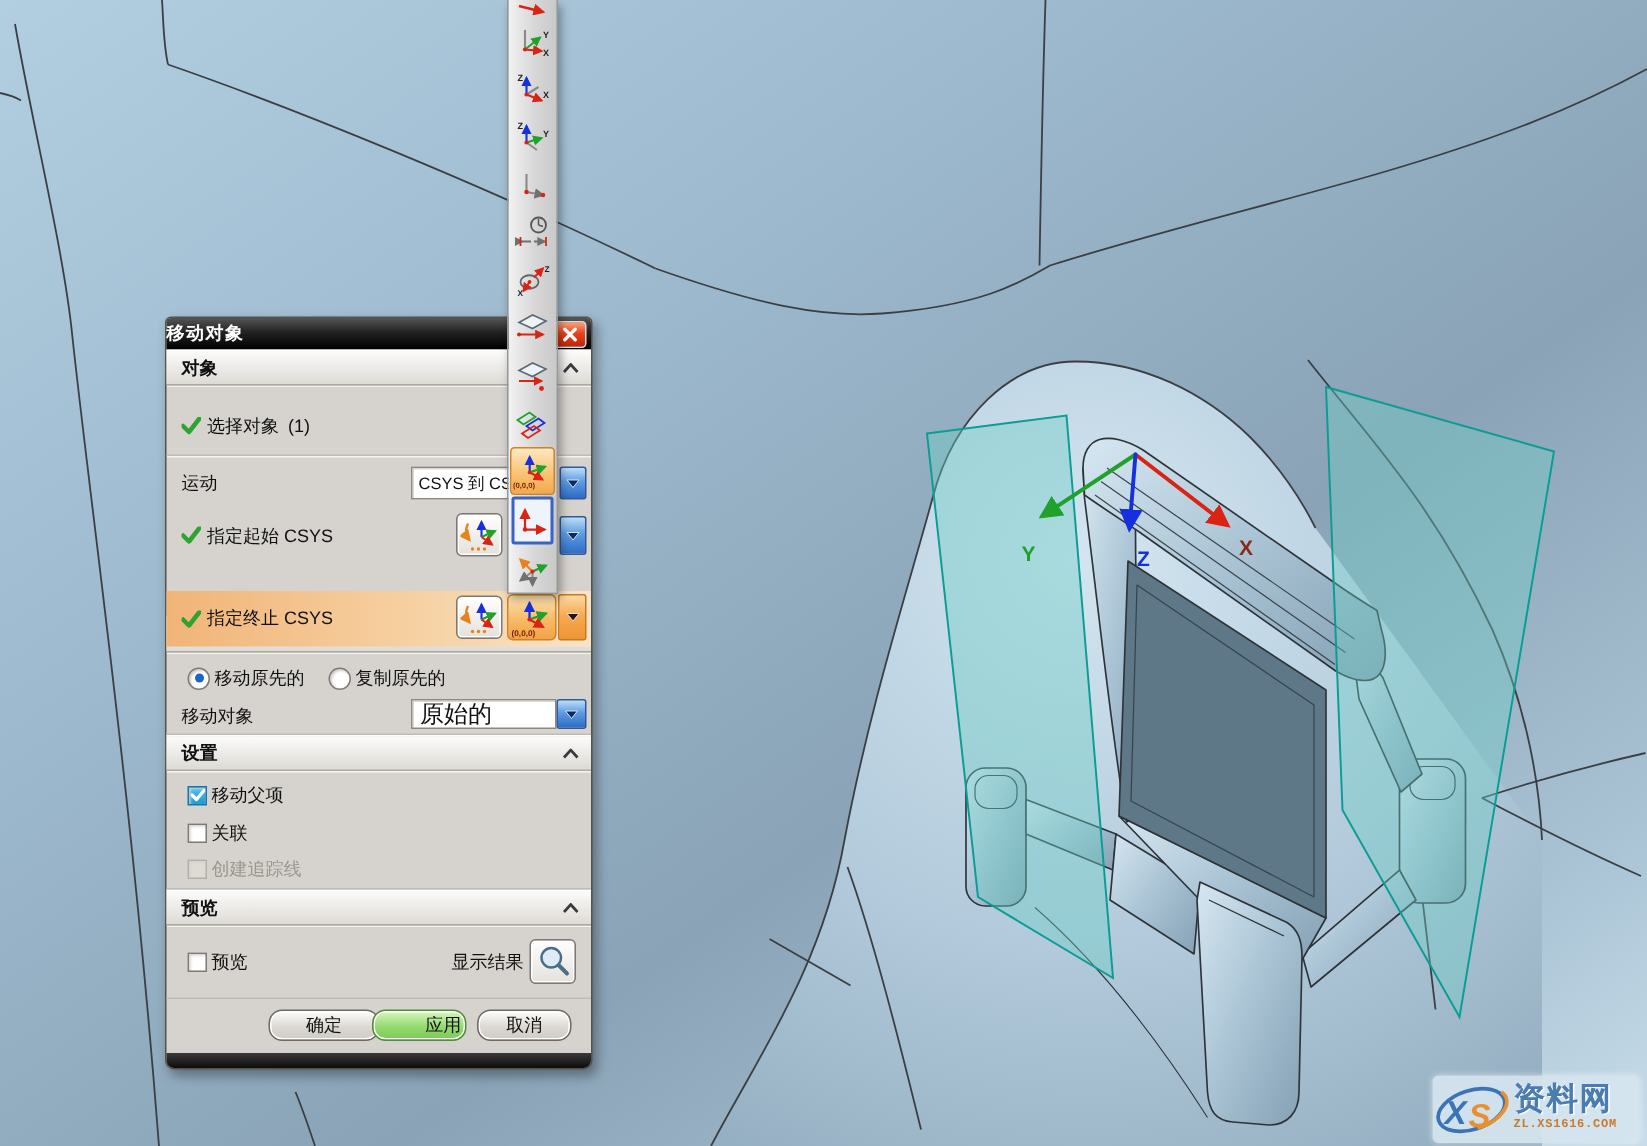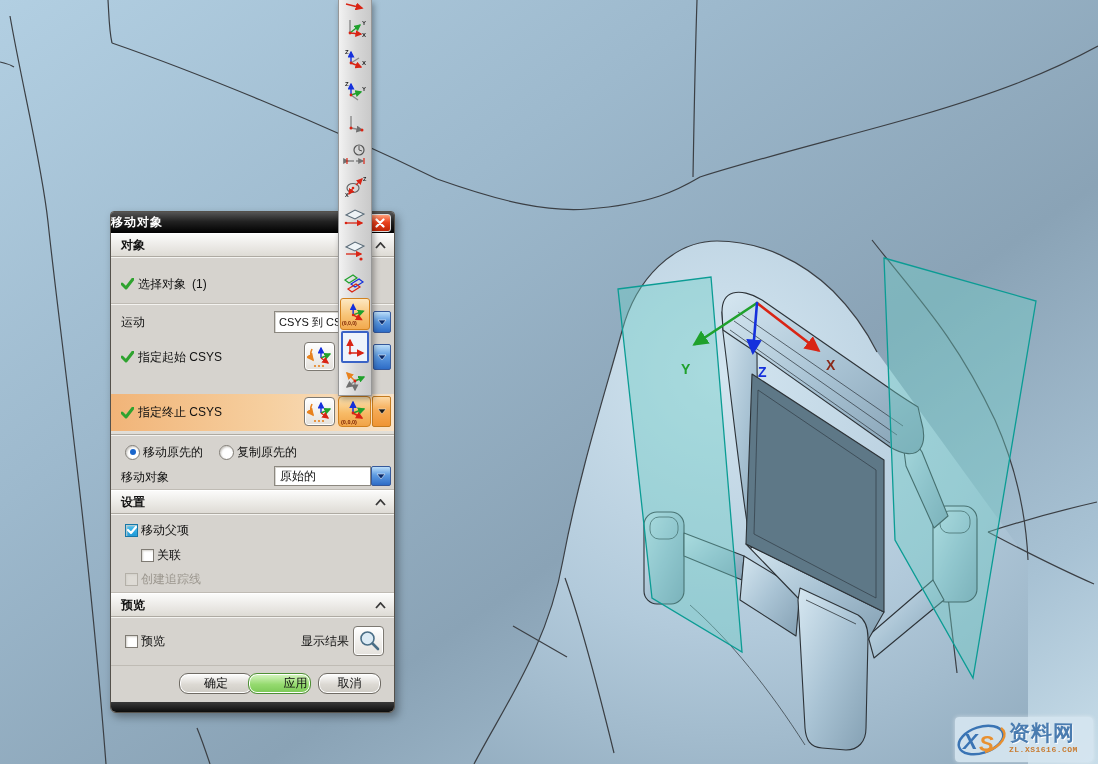--- a/index.html
+++ b/index.html
@@ -447,21 +447,21 @@
       <span class="radio" style="margin-left:14px;">
             <span class="dot"></span>
           </span>
       <span class="txt" style="margin-left:3px;">移动原先的</span>
       <span class="radio" style="margin-left:16px;"></span>
       <span class="txt" style="margin-left:3px;">复制原先的</span>
     </div>
     <div class="row" style="height:24px;">
       <span class="txt" style="padding-left:10px;">移动对象</span>
       <div class="combo" style="left:163px; top:1px; width:97px; height:20px; padding-left:5px;">
-        <span class="txt" style="font-size:12px;">原始的</span>
+        <span class="txt" style="font-size:16px;">原始的</span>
       </div>
       <div class="dd" style="left:260px; top:1px; width:20px; height:20px;">
         <svg width="10" height="7" viewBox="0 0 10 7">
           <polygon points="1,1 9,1 5,6" fill="#0a2a6a" stroke="#e8f2fc" stroke-width=".6"></polygon>
             </svg>
       </div>
     </div>
   </div>
 
   <div class="hdr">
@@ -474,21 +474,21 @@
   </div>
   <div class="grp" style="height:78px;">
     <div class="row" style="height:26px; padding-top:3px;">
       <span class="cb on" style="margin-left:14px;">
         <svg width="10" height="9" viewBox="0 0 10 9">
           <path d="M1,4 L4,7 L9,1" fill="none" stroke="#fff" stroke-width="2.2" stroke-linecap="round" stroke-linejoin="round"></path>
             </svg>
           </span>
       <span class="txt" style="margin-left:3px;">移动父项</span>
     </div>
-    <div class="row" style="height:24px;padding-left:16px;">
+    <div class="row" style="height:24px;">
       <span class="cb" style="margin-left:14px;"></span>
       <span class="txt" style="margin-left:3px;">关联</span>
     </div>
     <div class="row" style="height:24px;">
       <span class="cb disabled" style="margin-left:14px;"></span>
       <span class="txt dis" style="margin-left:3px;">创建追踪线</span>
     </div>
   </div>
 
   <div class="hdr">

